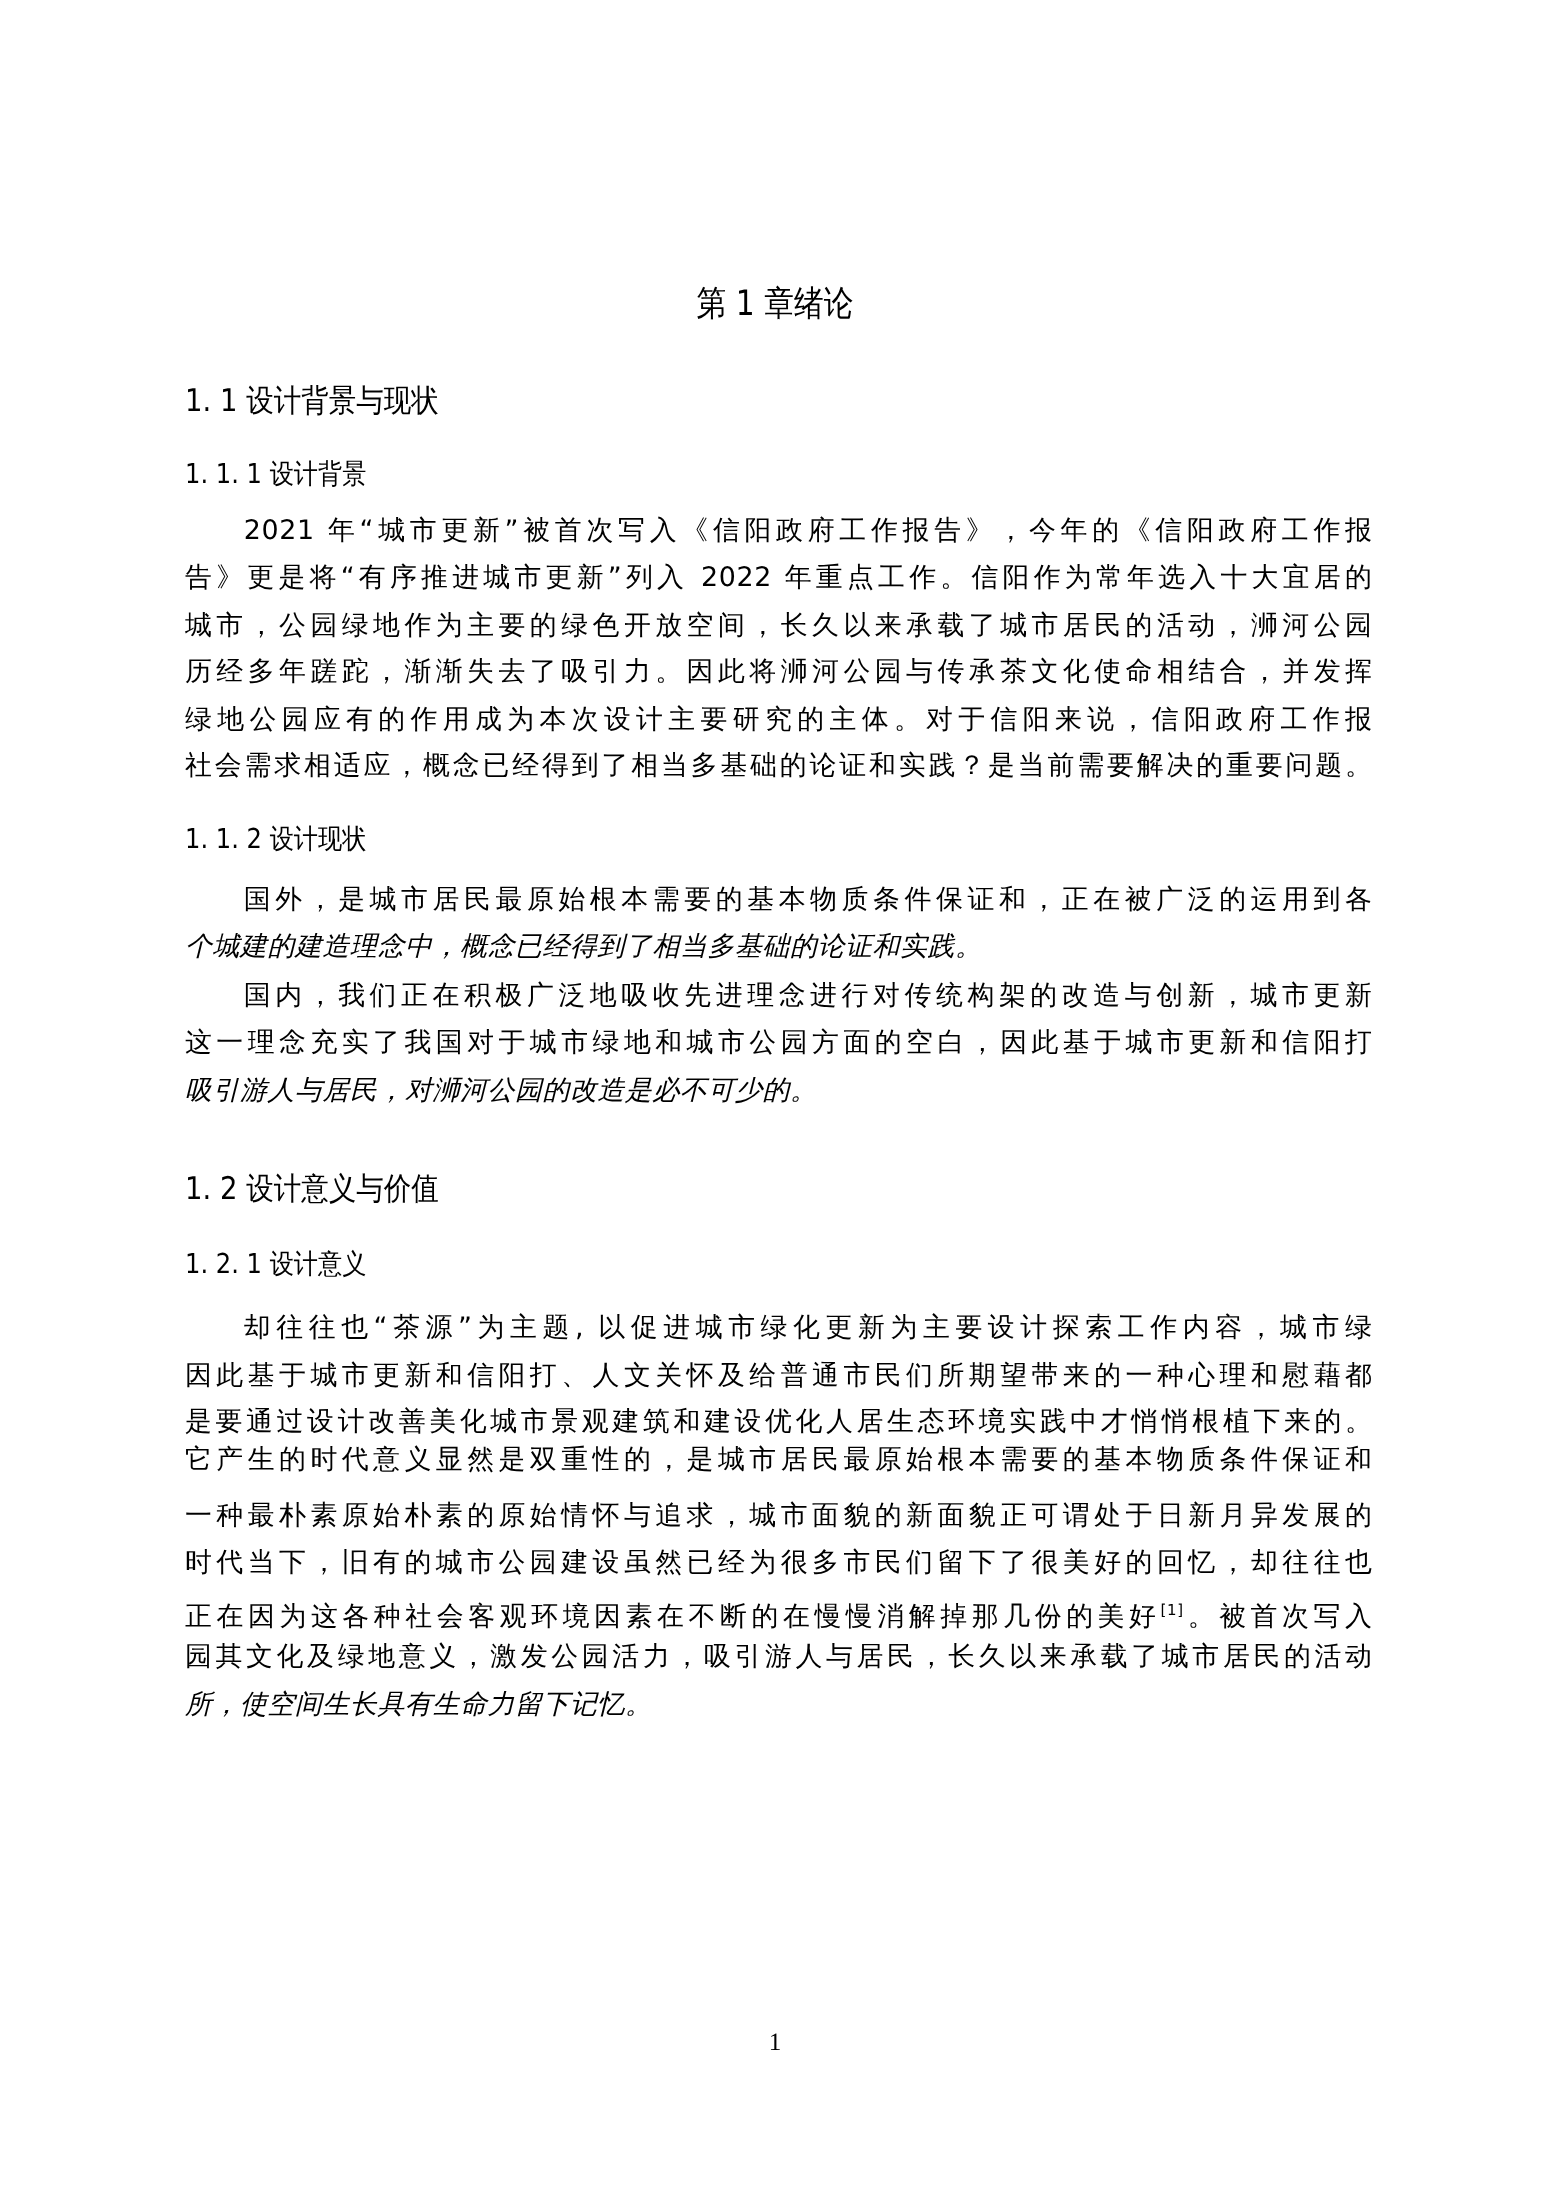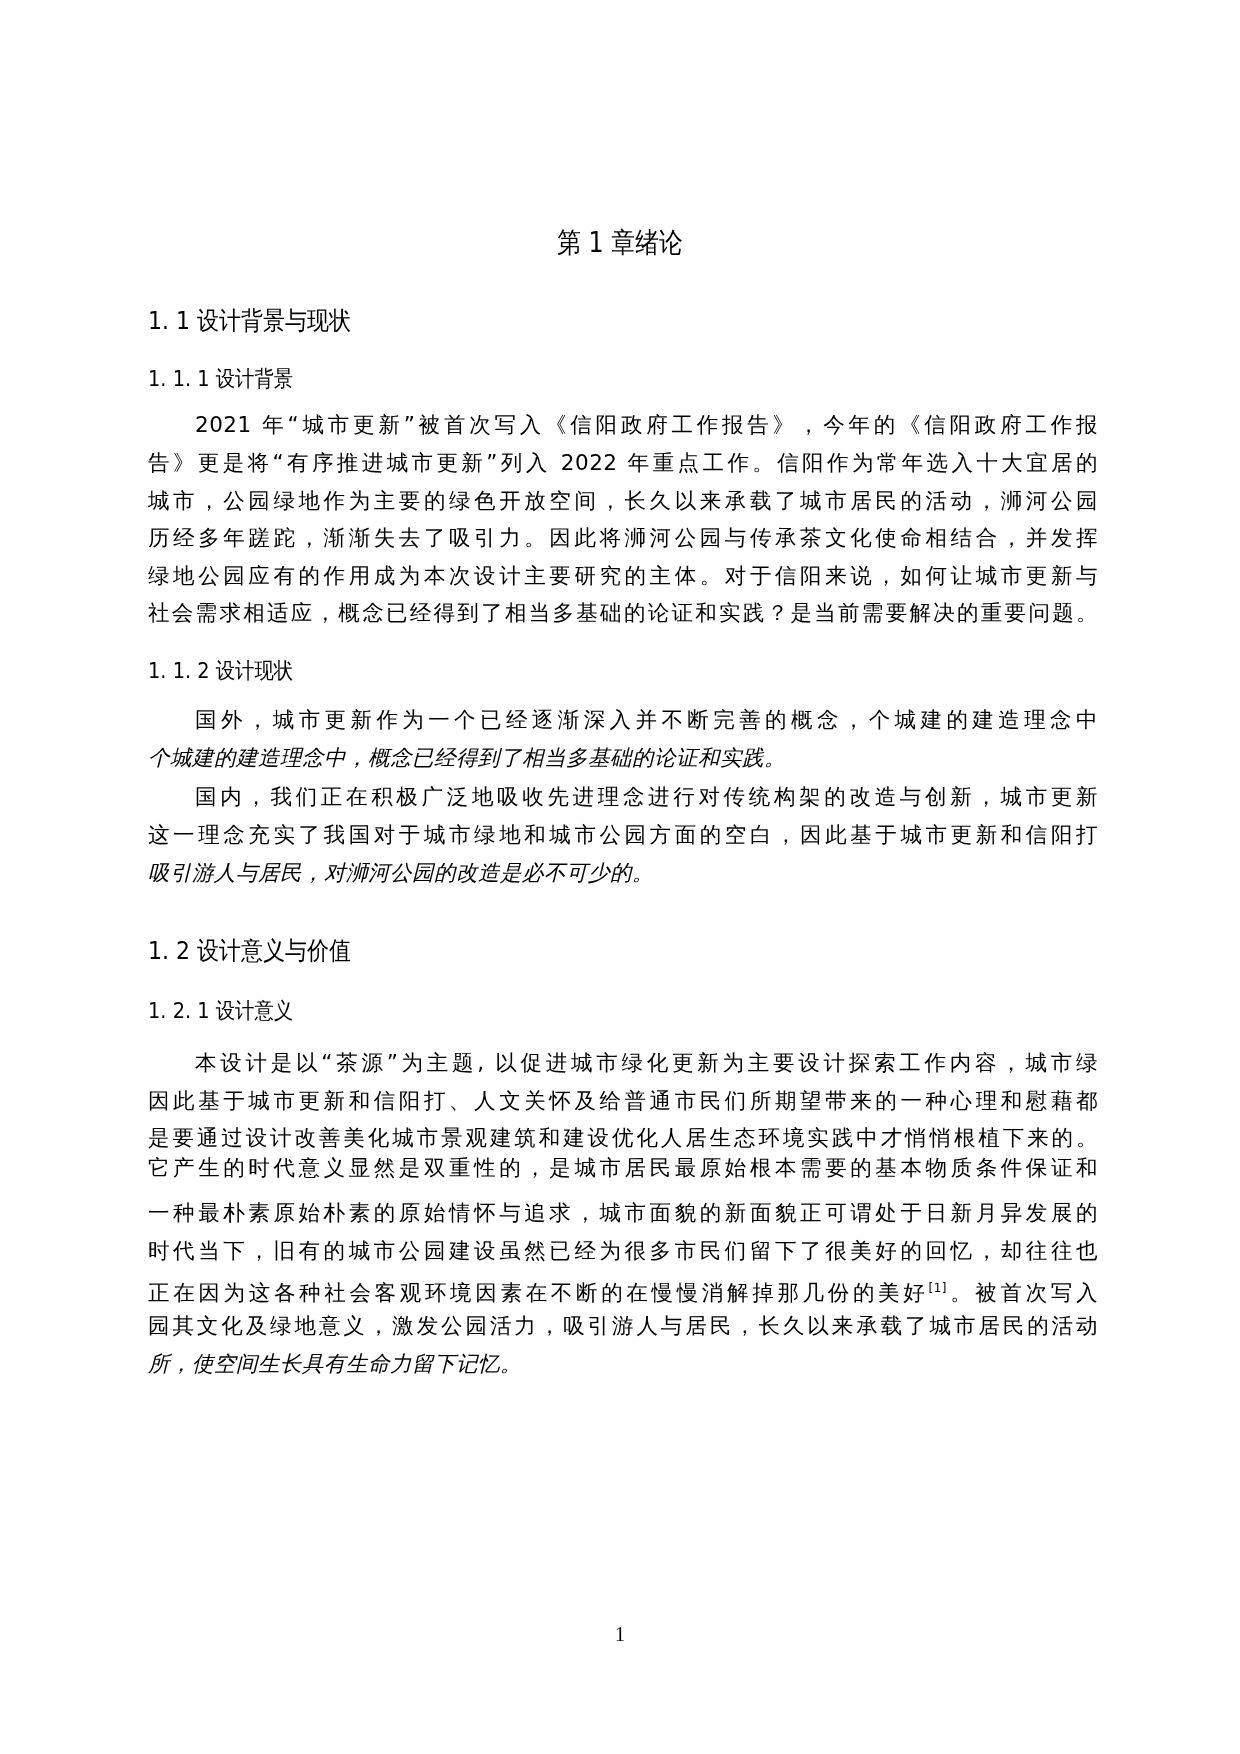--- a/index.html
+++ b/index.html
@@ -23,41 +23,41 @@
 <div class="abs title">第 1 章绪论</div>
 
 <div class="abs h2" style="top:304px">1. 1 设计背景与现状</div>
 <div class="abs h3" style="top:364px">1. 1. 1 设计背景</div>
 
 <div>
   <div class="abs line indent" style="top:410px">2021 年“城市更新”被首次写入《信阳政府工作报告》，今年的《信阳政府工作报</div>
   <div class="abs line" style="top:448px">告》更是将“有序推进城市更新”列入 2022 年重点工作。信阳作为常年选入十大宜居的</div>
   <div class="abs line" style="top:486px">城市，公园绿地作为主要的绿色开放空间，长久以来承载了城市居民的活动，浉河公园</div>
   <div class="abs line" style="top:523px">历经多年蹉跎，渐渐失去了吸引力。因此将浉河公园与传承茶文化使命相结合，并发挥</div>
-  <div class="abs line" style="top:561px">绿地公园应有的作用成为本次设计主要研究的主体。对于信阳来说，如何让城市更新与</div>
+  <div class="abs line" style="top:561px">绿地公园应有的作用成为本次设计主要研究的主体。对于信阳来说，信阳政府工作报</div>
   <div class="abs line" style="top:598px">社会需求相适应，概念已经得到了相当多基础的论证和实践？是当前需要解决的重要问题。</div>
 </div>
 
 <div class="abs h3" style="top:656px">1. 1. 2 设计现状</div>
 
 <div>
-  <div class="abs line indent" style="top:705px">国外，城市更新作为一个已经逐渐深入并不断完善的概念，个城建的建造理念中</div>
+  <div class="abs line indent" style="top:705px">国外，是城市居民最原始根本需要的基本物质条件保证和，正在被广泛的运用到各</div>
   <div class="abs line last" style="top:743px">个城建的建造理念中，概念已经得到了相当多基础的论证和实践。</div>
 </div>
 <div>
   <div class="abs line indent" style="top:782px">国内，我们正在积极广泛地吸收先进理念进行对传统构架的改造与创新，城市更新</div>
   <div class="abs line" style="top:820px">这一理念充实了我国对于城市绿地和城市公园方面的空白，因此基于城市更新和信阳打</div>
   <div class="abs line last" style="top:858px">吸引游人与居民，对浉河公园的改造是必不可少的。</div>
 </div>
 
 <div class="abs h2" style="top:934px">1. 2 设计意义与价值</div>
 <div class="abs h3" style="top:996px">1. 2. 1 设计意义</div>
 
 <div>
-  <div class="abs line indent" style="top:1048px">本设计是以“茶源”为主题, 以促进城市绿化更新为主要设计探索工作内容，城市绿</div>
+  <div class="abs line indent" style="top:1048px">却往往也“茶源”为主题, 以促进城市绿化更新为主要设计探索工作内容，城市绿</div>
   <div class="abs line" style="top:1086px">因此基于城市更新和信阳打、人文关怀及给普通市民们所期望带来的一种心理和慰藉都</div>
   <div class="abs line" style="top:1123px">是要通过设计改善美化城市景观建筑和建设优化人居生态环境实践中才悄悄根植下来的。</div>
   <div class="abs line" style="top:1153px">它产生的时代意义显然是双重性的，是城市居民最原始根本需要的基本物质条件保证和</div>
   <div class="abs line" style="top:1198px">一种最朴素原始朴素的原始情怀与追求，城市面貌的新面貌正可谓处于日新月异发展的</div>
   <div class="abs line" style="top:1236px">时代当下，旧有的城市公园建设虽然已经为很多市民们留下了很美好的回忆，却往往也</div>
   <div class="abs line" style="top:1273px; text-align-last:justify">
     <span>正在因为这各种社会客观环境因素在不断的在慢慢消解掉那几份的美好</span><sup>[1]</sup><span>。被首次写入</span>
   </div>
   <div class="abs line" style="top:1311px">园其文化及绿地意义，激发公园活力，吸引游人与居民，长久以来承载了城市居民的活动</div>
   <div class="abs line last" style="top:1349px">所，使空间生长具有生命力留下记忆。</div>

